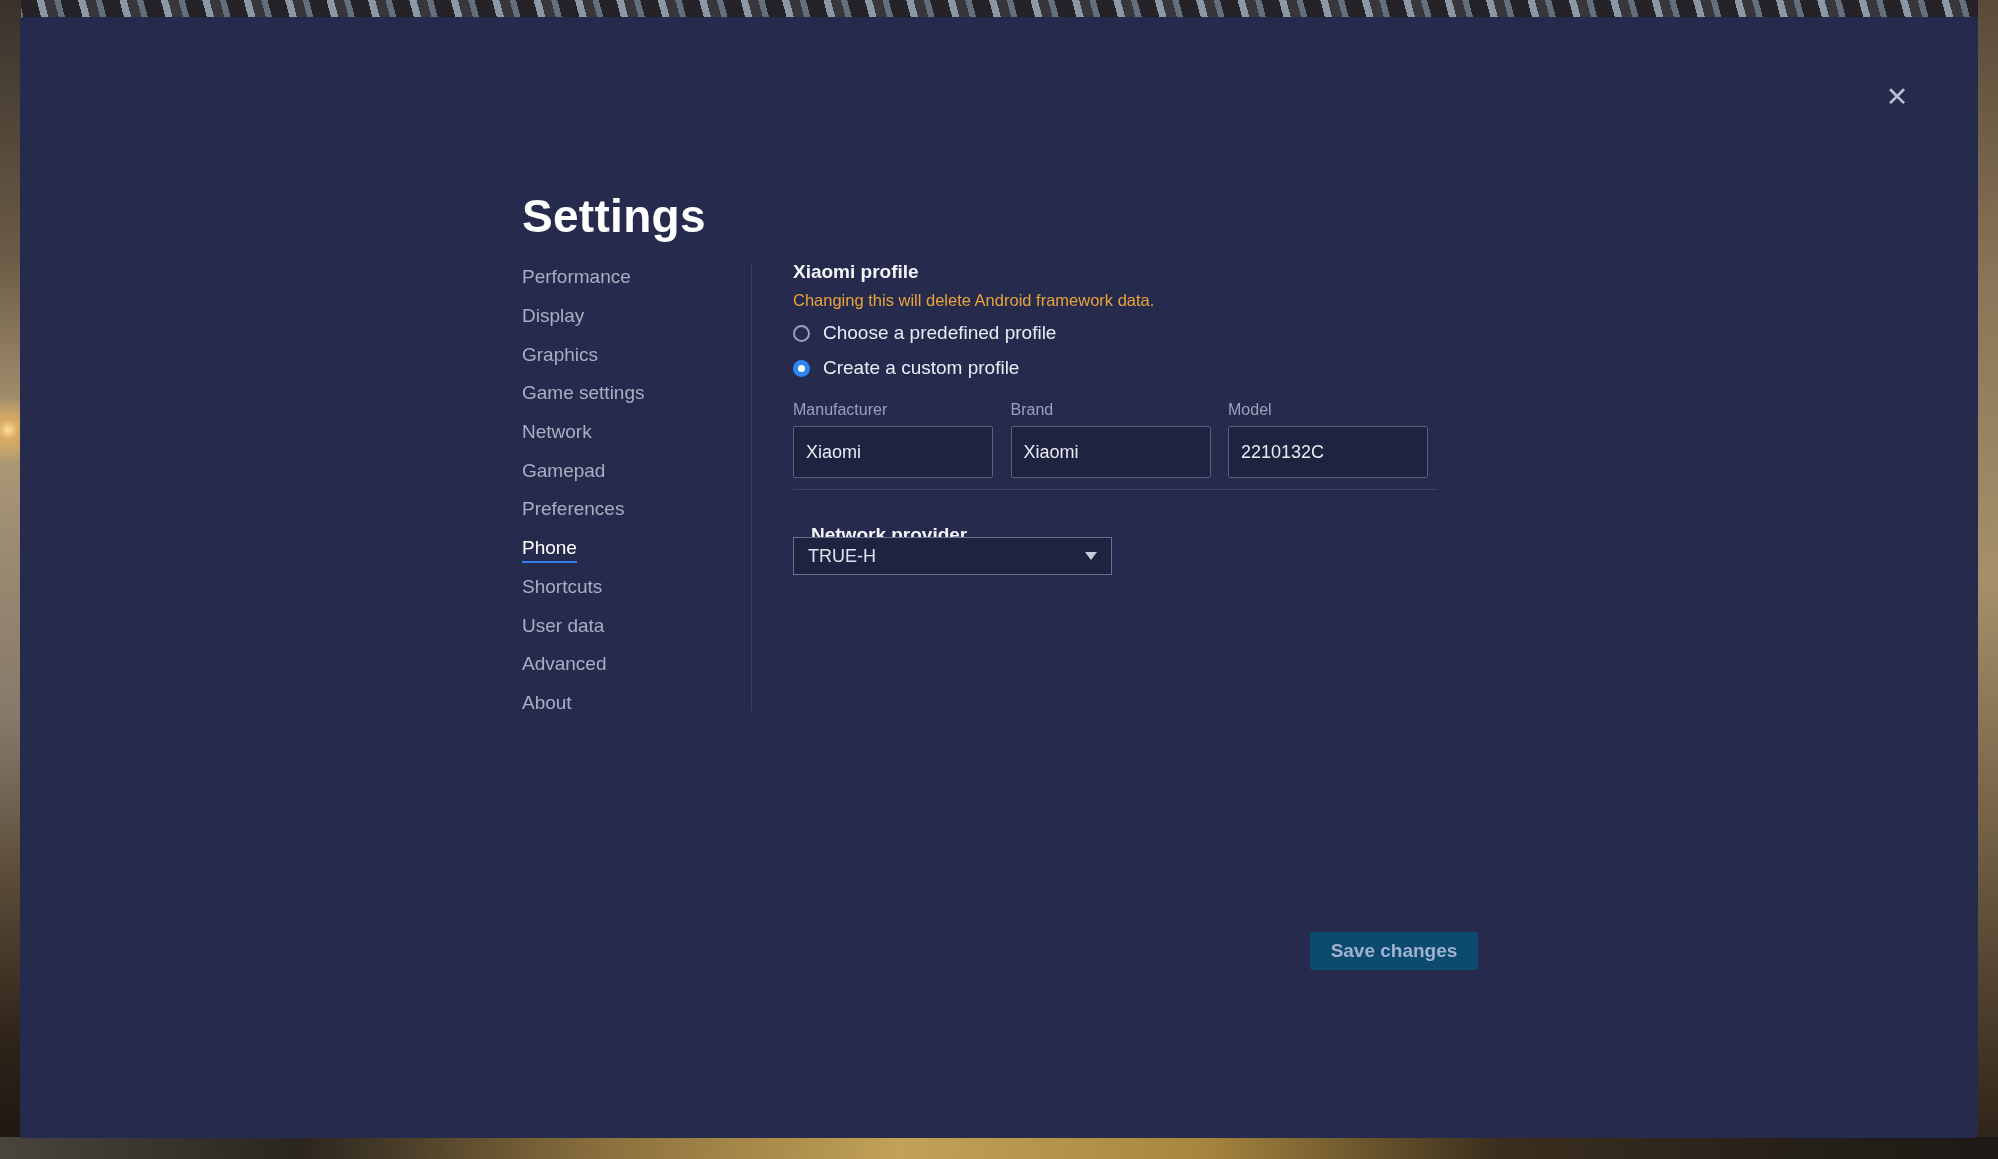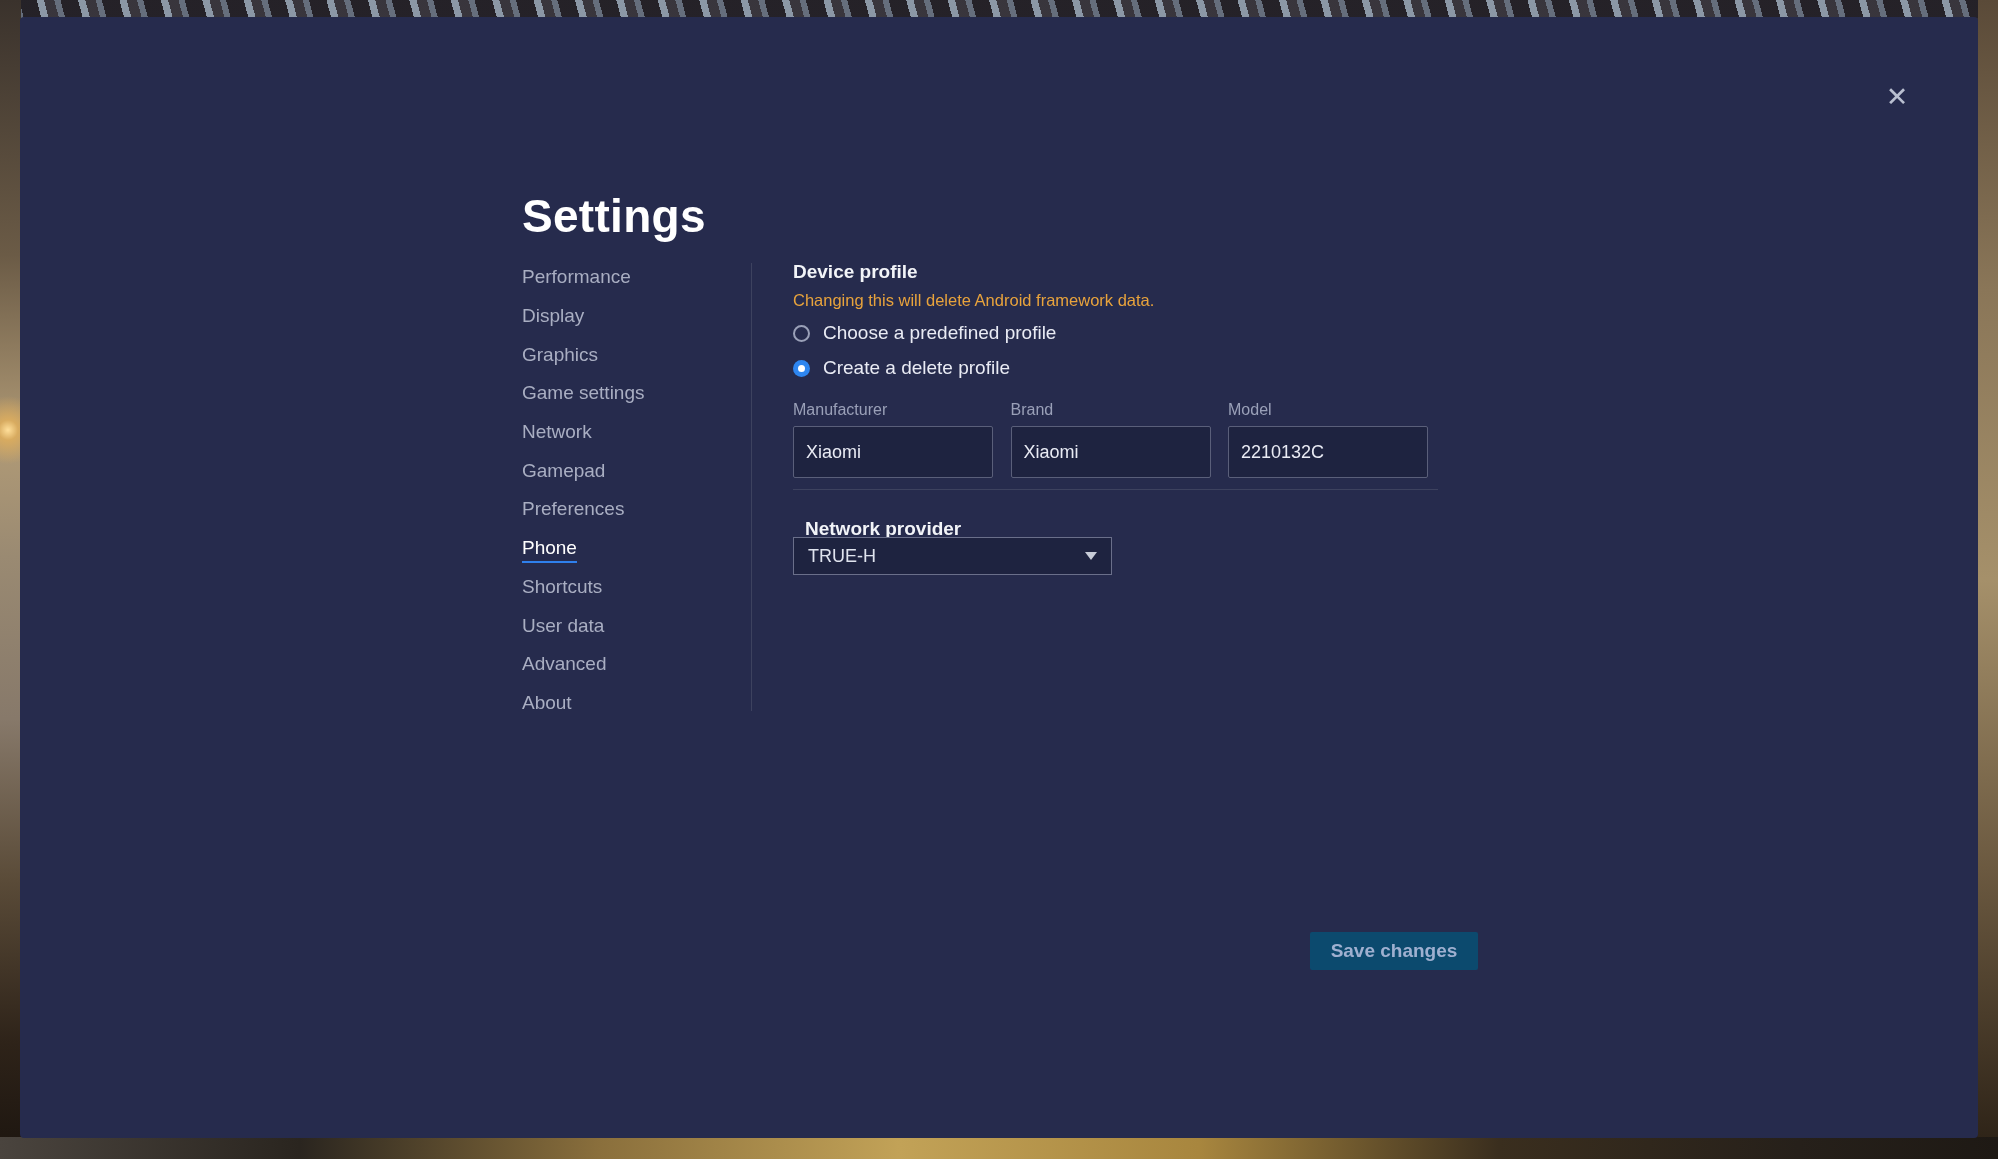--- a/index.html
+++ b/index.html
@@ -70,21 +70,21 @@
 
   .fields { position: absolute; left: 773px; top: 384px; display: flex; gap: 17.5px; }
   .field { width: 200px; }
   .field label { display: block; font-size: 16px; color: #9aa0b8; margin-bottom: 7px; }
   .field input { width: 100%; box-sizing: border-box; height: 52px;
     background: #1e2340; border: 1px solid #5a5f7a; border-radius: 2px;
     color: #e9ebf4; font-size: 18px; padding: 0 12px; font-family: inherit; outline: none; }
 
   .hdivider { position: absolute; left: 773px; top: 472px; width: 645px; height: 1px; background: #3d425f; }
 
-  .np-heading { position: absolute; left: 773px; top: 489px; margin: 12px;
+  .np-heading { position: absolute; left: 773px; top: 489px; margin: 18px;
     font-size: 19px; font-weight: 700; color: #f2f4f8; }
   .dropdown { position: absolute; left: 773px; top: 520px; width: 319px; height: 38px;
     box-sizing: border-box; background: #1e2340; border: 1px solid #6a6f8a;
     display: flex; align-items: center; justify-content: space-between;
     padding: 0 14px; cursor: pointer; }
   .dropdown .value { font-size: 18px; color: #dfe3ee; }
   .caret { width: 0; height: 0; border-left: 6px solid transparent;
     border-right: 6px solid transparent; border-top: 8px solid #c8ccd8; }
 
   .save { position: absolute; left: 1290px; top: 915px; width: 168px; height: 38px;
@@ -145,30 +145,30 @@
       <div class="nav-item">
           <span>Advanced</span>
         </div>
       <div class="nav-item">
           <span>About</span>
         </div>
     </nav>
 
     <div class="vdivider"></div>
 
-    <h2 class="dp-heading">Device profile</h2>
+    <h2 class="dp-heading">Xiaomi profile</h2>
     <p class="warning">Changing this will delete Android framework data.</p>
 
     <div class="radio-row r1">
       <span class="radio"></span>
       <span class="radio-label">Choose a predefined profile</span>
     </div>
     <div class="radio-row r2">
       <span class="radio checked"></span>
-      <span class="radio-label">Create a delete profile</span>
+      <span class="radio-label">Create a custom profile</span>
     </div>
 
     <div class="fields">
       <div class="field">
         <label>Manufacturer</label>
         <input type="text" value="Xiaomi" style="">
       </div>
       <div class="field">
         <label>Brand</label>
         <input type="text" value="Xiaomi" style="">

